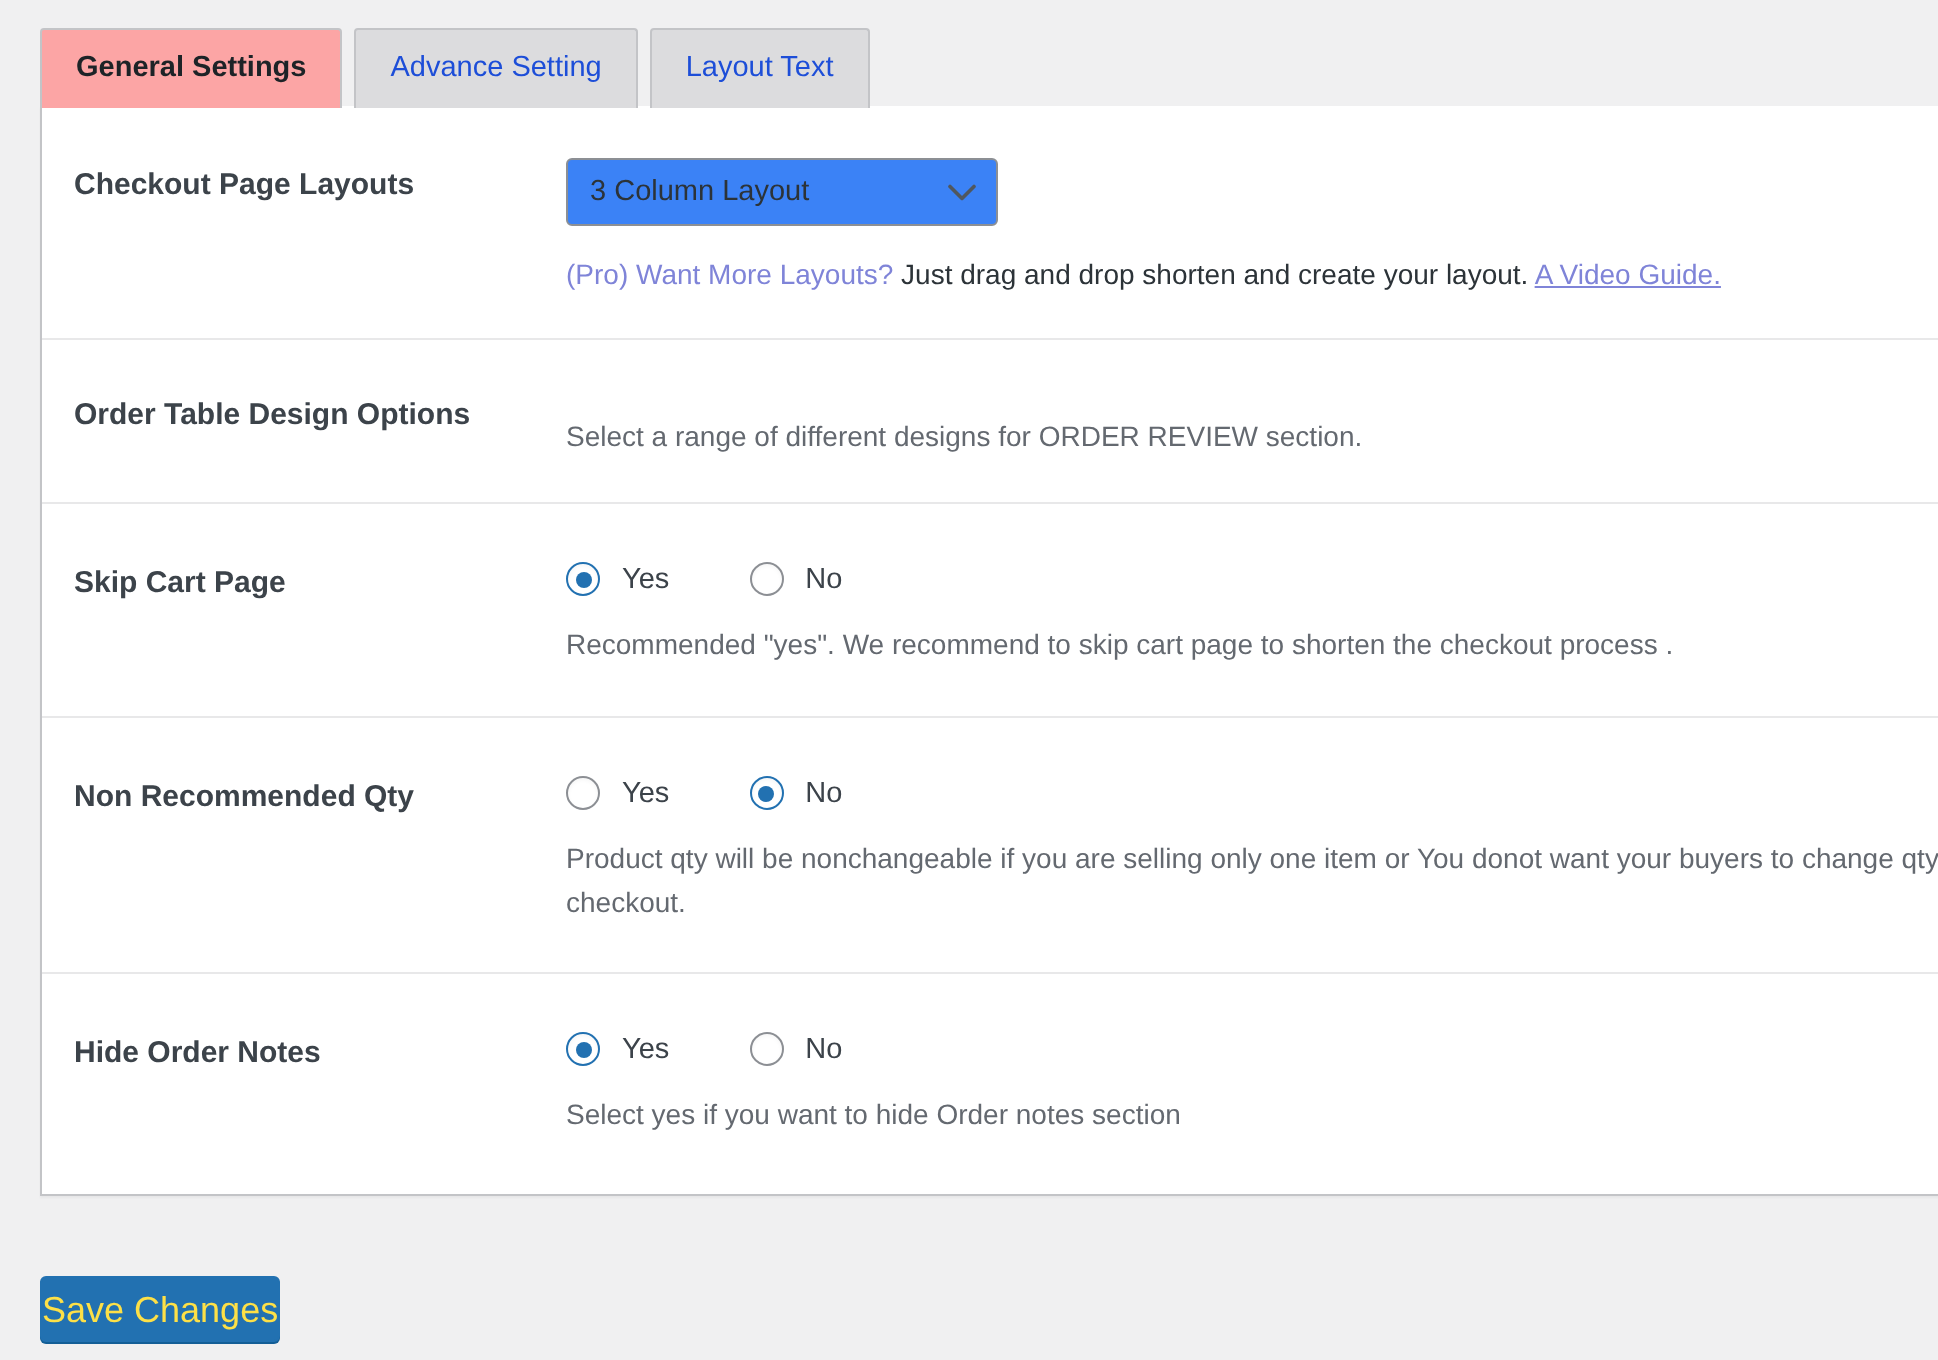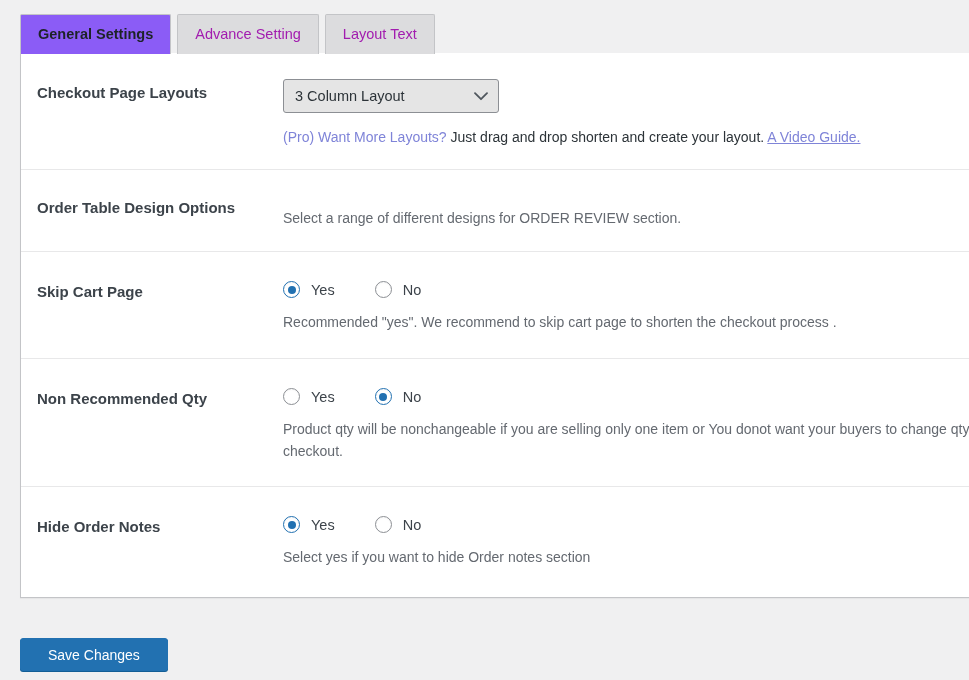--- a/index.html
+++ b/index.html
@@ -25,33 +25,33 @@
     align-items: flex-end;
     height: 40px;
     z-index: 5;
   }
   .tab {
     height: 40px;
     padding: 0 17px;
     display: flex;
     align-items: center;
     font-size: 14.5px;
-    color: #a21caf;
+    color: #1d4ed8;
     background: #dcdcde;
     border: 1px solid #c3c4c7;
     border-bottom: none;
     border-radius: 2px 2px 0 0;
     margin-right: 6px;
     line-height: 1;
     white-space: nowrap;
     cursor: pointer;
     user-select: none;
   }
   .tab.active {
-    background: #8b5cf6;
+    background: #fca5a5;
     color: #1d2327;
     font-weight: bold;
     border-color: #c3c4c7;
     position: relative;
     z-index: 6;
   }
 
   
   .panel {
     position: absolute;
@@ -88,21 +88,21 @@
   .row-field {
     flex: 1 1 auto;
     padding-right: 12px;
     min-width: 0;
   }
 
   
   .wp-select {
     position: relative;
     display: inline-block;
-    background: #e5e5e5;
+    background: #3b82f6;
     border: 1px solid #8c8f94;
     border-radius: 3px;
     height: 34px;
     line-height: 32px;
     font-size: 14.5px;
     color: #2c3338;
     padding: 0 34px 0 11px;
     cursor: pointer;
     box-shadow: 0 0 0 transparent;
     white-space: nowrap;
@@ -187,26 +187,26 @@
     text-decoration: underline;
     cursor: pointer;
   }
 
   
   .save-btn {
     position: absolute;
     left: 20px;
     top: 638px;
     height: 33px;
-    padding: 0 27px;
+    padding: 0 0;
     background: #2271b1;
     border: 1px solid #2271b1;
     border-radius: 3px;
-    color: #ffffff;
-    font-size: 14px;
+    color: #fde047;
+    font-size: 18px;
     font-family: "Liberation Sans", "DejaVu Sans", sans-serif;
     display: flex;
     align-items: center;
     cursor: pointer;
     line-height: 1;
     box-shadow: 0 1px 0 #135e96;
   }
 </style>
 </head>
 <body>

